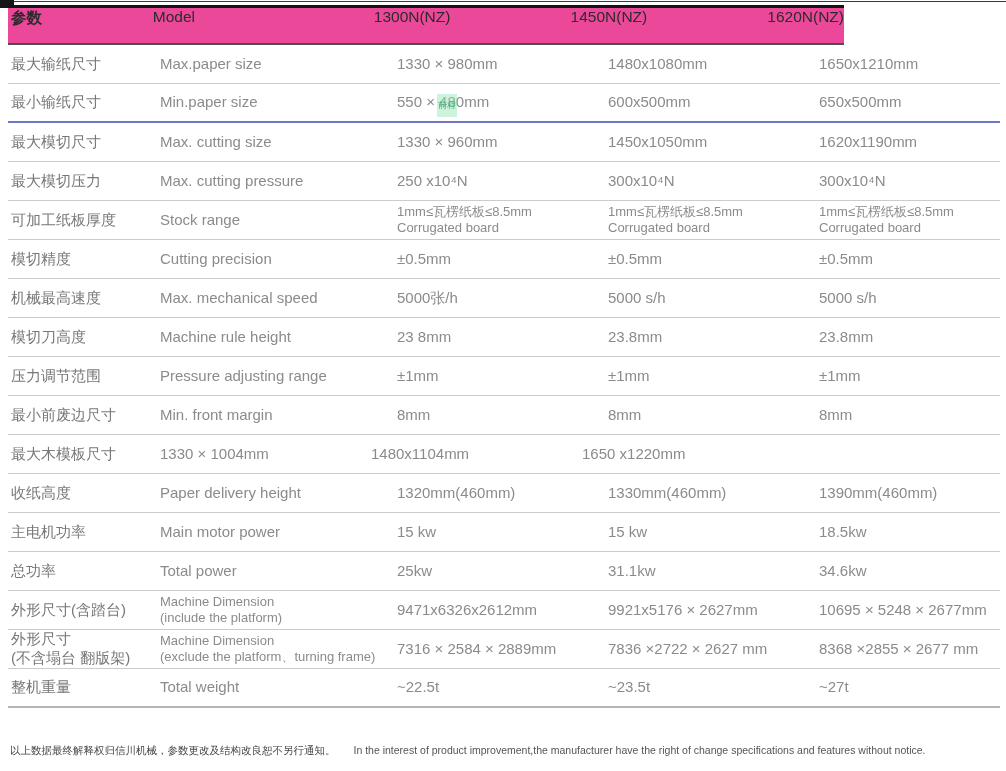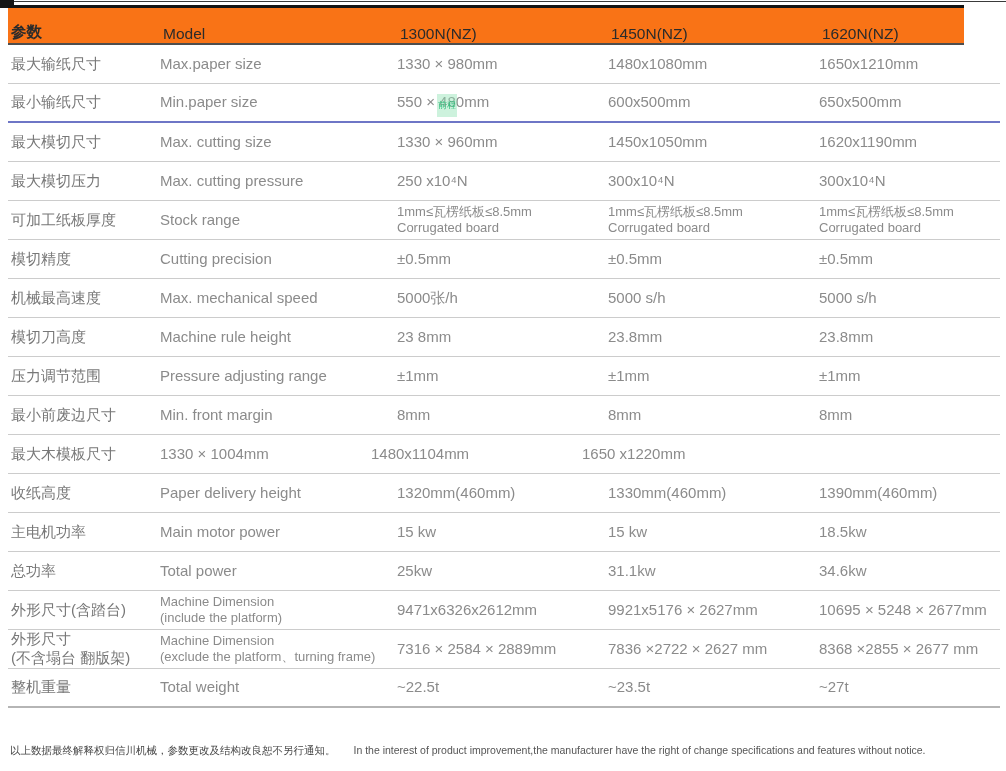--- a/index.html
+++ b/index.html
@@ -5,22 +5,22 @@
   html,body{margin:0;padding:0;}
   body{
     width:1006px;height:771px;background:#ffffff;position:relative;overflow:hidden;
     font-family:"Liberation Sans","DejaVu Sans",sans-serif;
     -webkit-font-smoothing:antialiased;
   }
   .topline{position:absolute;left:0;top:1px;width:1006px;height:1px;background:#3a3a3a;}
   .corner-blob{position:absolute;left:0;top:0;width:14px;height:8px;background:#161616;}
   .spec-table{position:absolute;left:8px;top:5px;width:992px;}
   .thead{
-    display:flex;align-items:flex-end;height:40px;width:956px;box-sizing:border-box;
-    background:#f97316;border-top:3px solid #141414;border-bottom:2px solid #4e4e4e;
+    display:flex;align-items:flex-start;height:40px;width:836px;box-sizing:border-box;
+    background:#ec4899;border-top:3px solid #141414;border-bottom:2px solid #4e4e4e;
     color:#2b2b2b;font-size:15.5px;
   }
   .hcell{white-space:pre-line;}
   .hcell.param{font-weight:bold;}
   .row{
     display:flex;align-items:center;min-height:39px;width:992px;box-sizing:border-box;
     border-bottom:1px solid #cccccc;font-size:15px;color:#8b8b8b;
   }
   .row:last-child{border-bottom:2px solid #b5b5b5;}
   .cell{white-space:pre-line;box-sizing:border-box;line-height:1.25;}

